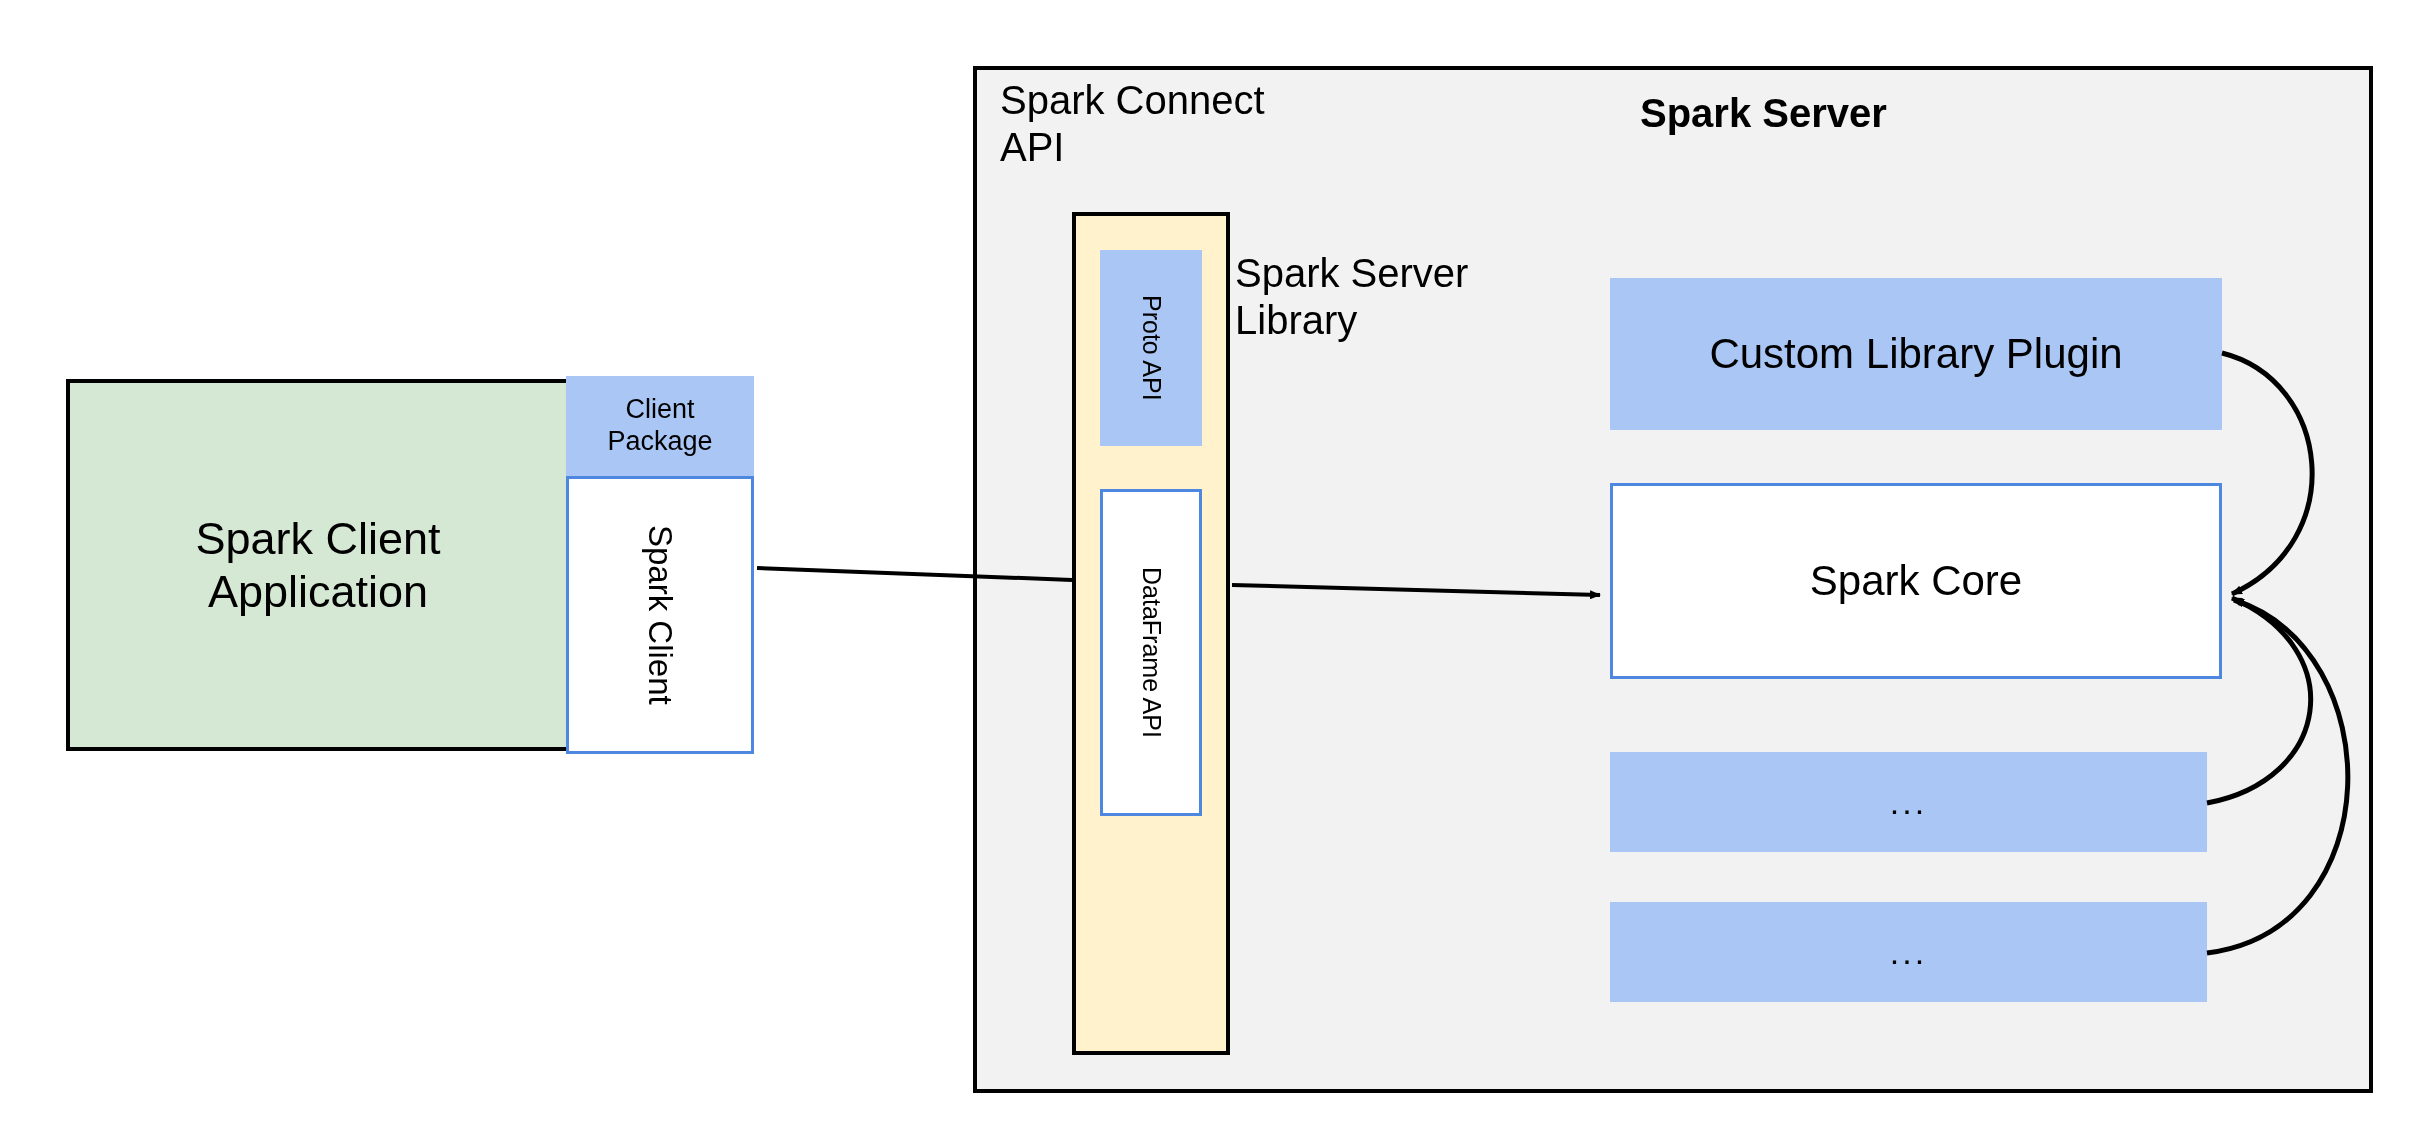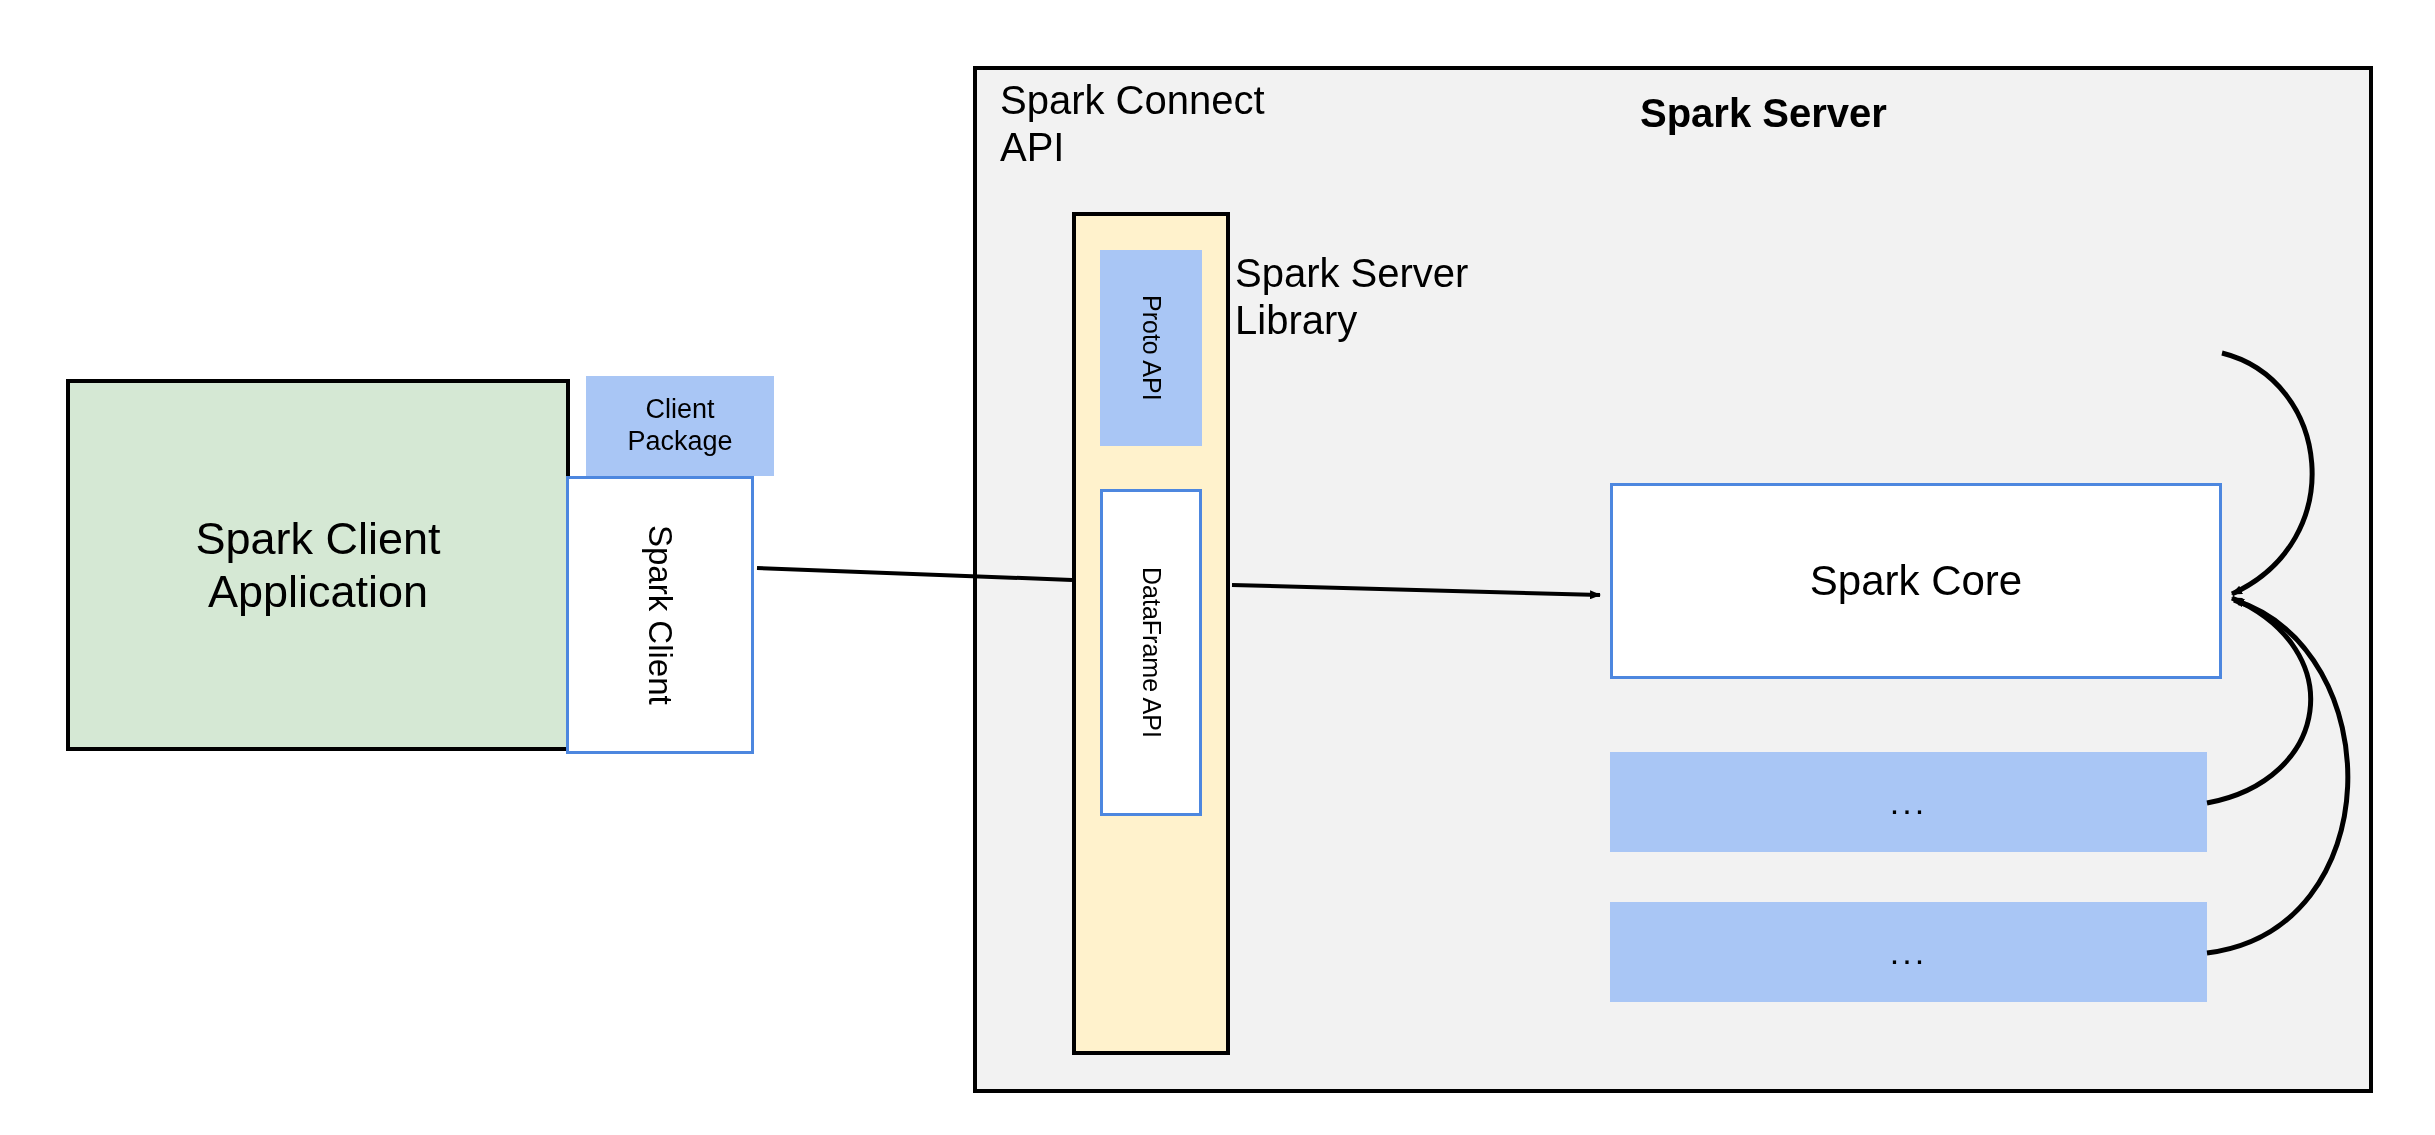--- a/index.html
+++ b/index.html
@@ -51,21 +51,20 @@
   #client-app-box .txt { white-space: pre-line; }
 
   #client-package-box {
     left: 566px;
     top: 376px;
     width: 188px;
     height: 100px;
     background: #a9c6f5;
     border: 2px solid #a9c6f5;
     font-size: 27px;
-    margin-left: 20px;
   }
   #client-package-box .txt { white-space: pre-line; }
 
   #spark-client-box {
     left: 566px;
     top: 476px;
     width: 188px;
     height: 278px;
     background: #ffffff;
     border: 3px solid #4d87df;
@@ -223,20 +222,23 @@
   <div class="box" id="connect-api-column"></div>
 
   <div class="box" id="proto-api-box">
     <span class="txt">Proto API</span>
   </div>
 
   <div class="box" id="dataframe-api-box">
     <span class="txt">DataFrame API</span>
   </div>
 
+  <div class="box" id="custom-library-plugin-box">
+    <span class="txt">Custom Library Plugin</span>
+  </div>
 
   <div class="box" id="spark-core-box">
     <span class="txt">Spark Core</span>
   </div>
 
   <div class="box" id="ellipsis-box-1">
     <span class="txt">...</span>
   </div>
 
   <div class="box" id="ellipsis-box-2">

